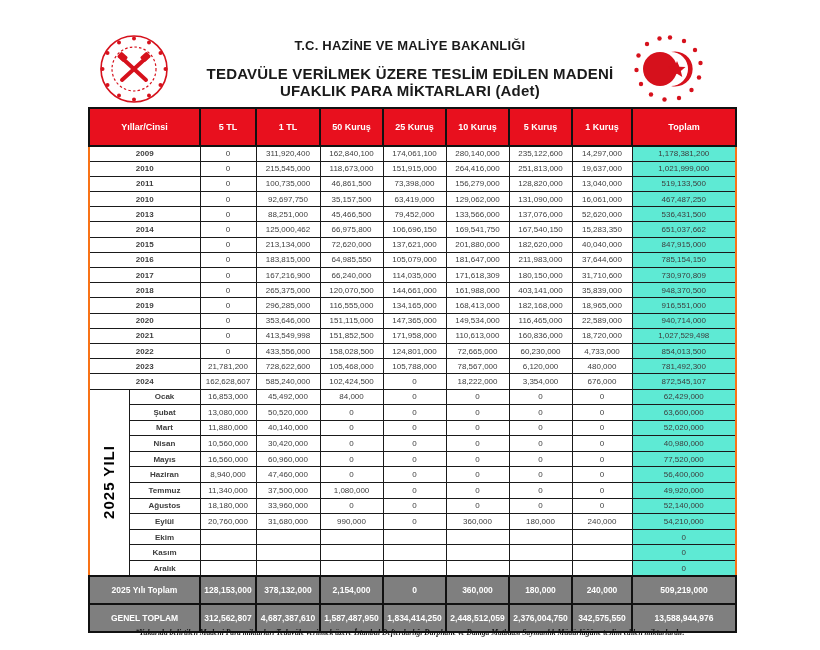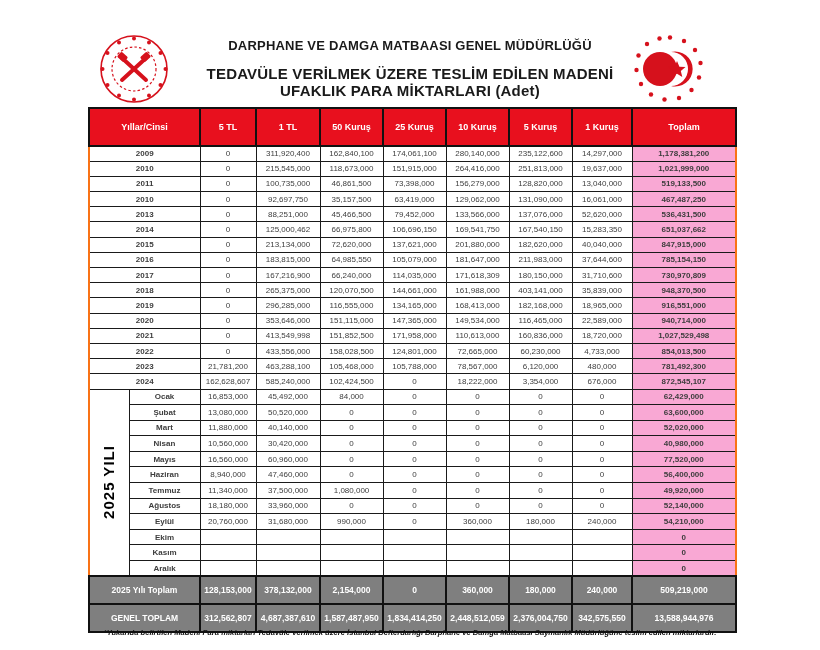--- a/index.html
+++ b/index.html
@@ -45,21 +45,21 @@
     color:#ffffff;
     font-size:9px;
     font-weight:bold;
     border:2px solid #111;
   }
   tr.year-row  td { height:15.2px; font-size:8px; color:#3d3d3d; }
   tr.month-row td { height:15.6px; font-size:8px; color:#3d3d3d; }
   td.row-label { font-weight:bold; color:#000; font-size:9.5px; }
   td.month-label { font-weight:bold; color:#000; font-size:8px; }
   td.total-cell {
-    background:#f9a8d4; color:#ffffff; font-weight:bold; font-size:8px;
+    background:#5eead4; color:#ffffff; font-weight:normal; font-size:8px;
     border:1px solid #2a2a2a;
   }
   tr.summary-row td {
     height:28px; background:#7f7f7f; color:#ffffff;
     font-weight:bold; font-size:8.5px;
     border:2px solid #111;
     margin-left:32px;
   }
   td.vlabel-cell { position:relative; background:#fff; }
   .vlabel-text {
@@ -69,20 +69,21 @@
     text-align:center; font-size:15px; font-weight:bold;
     letter-spacing:1px; color:#000;
   }
 
   
   .footnote {
     position:absolute; left:0; top:628px; width:820px;
     text-align:center;
     font-size:7.6px; font-weight:bold; font-style:italic;
     color:#111;
+    font-family:Liberation Serif, serif;
   }
 </style>
 </head>
 <body>
 
 <div class="page">
 
   <div class="doc-header">
 
     <div class="seal left">
@@ -108,21 +109,21 @@
           <line x1="52" y1="26" x2="28" y2="48"></line>
         </g>
         <g fill="#d6111c">
           <rect x="24" y="21.5" width="9" height="7" rx="1.5" transform="rotate(42 28.5 25)"></rect>
           <rect x="47" y="21.5" width="9" height="7" rx="1.5" transform="rotate(-42 51.5 25)"></rect>
         </g>
       </svg>
     </div>
 
     <div class="titles">
-      <div class="title-line">DARPHANE VE DAMGA MATBAASI GENEL MÜDÜRLÜĞÜ</div>
+      <div class="title-line">T.C. HAZİNE VE MALİYE BAKANLIĞI</div>
       <div class="subtitle">TEDAVÜLE VERİLMEK ÜZERE TESLİM EDİLEN MADENİ UFAKLIK PARA MİKTARLARI (Adet)</div>
     </div>
 
     <div class="seal right">
       <svg width="80" height="74" viewBox="0 0 80 74">
         <g fill="#d6111c">
           <circle cx="40" cy="5.5" r="2.2"></circle>
             <circle cx="54" cy="9" r="2.2"></circle>
             <circle cx="65" cy="18" r="2.2"></circle>
           <circle cx="70.5" cy="31" r="2.2"></circle>
@@ -321,21 +322,21 @@
           <td class="num">158,028,500</td>
           <td class="num">124,801,000</td>
           <td class="num">72,665,000</td>
           <td class="num">60,230,000</td>
           <td class="num">4,733,000</td>
           <td class="total-cell">854,013,500</td>
         </tr>
         <tr class="year-row">
           <td class="row-label" colspan="2">2023</td>
           <td class="num">21,781,200</td>
-          <td class="num">463,288,100</td>
+          <td class="num">728,622,600</td>
           <td class="num">105,468,000</td>
           <td class="num">105,788,000</td>
           <td class="num">78,567,000</td>
           <td class="num">6,120,000</td>
           <td class="num">480,000</td>
           <td class="total-cell">781,492,300</td>
         </tr>
         <tr class="year-row">
           <td class="row-label" colspan="2">2024</td>
           <td class="num">162,628,607</td>

